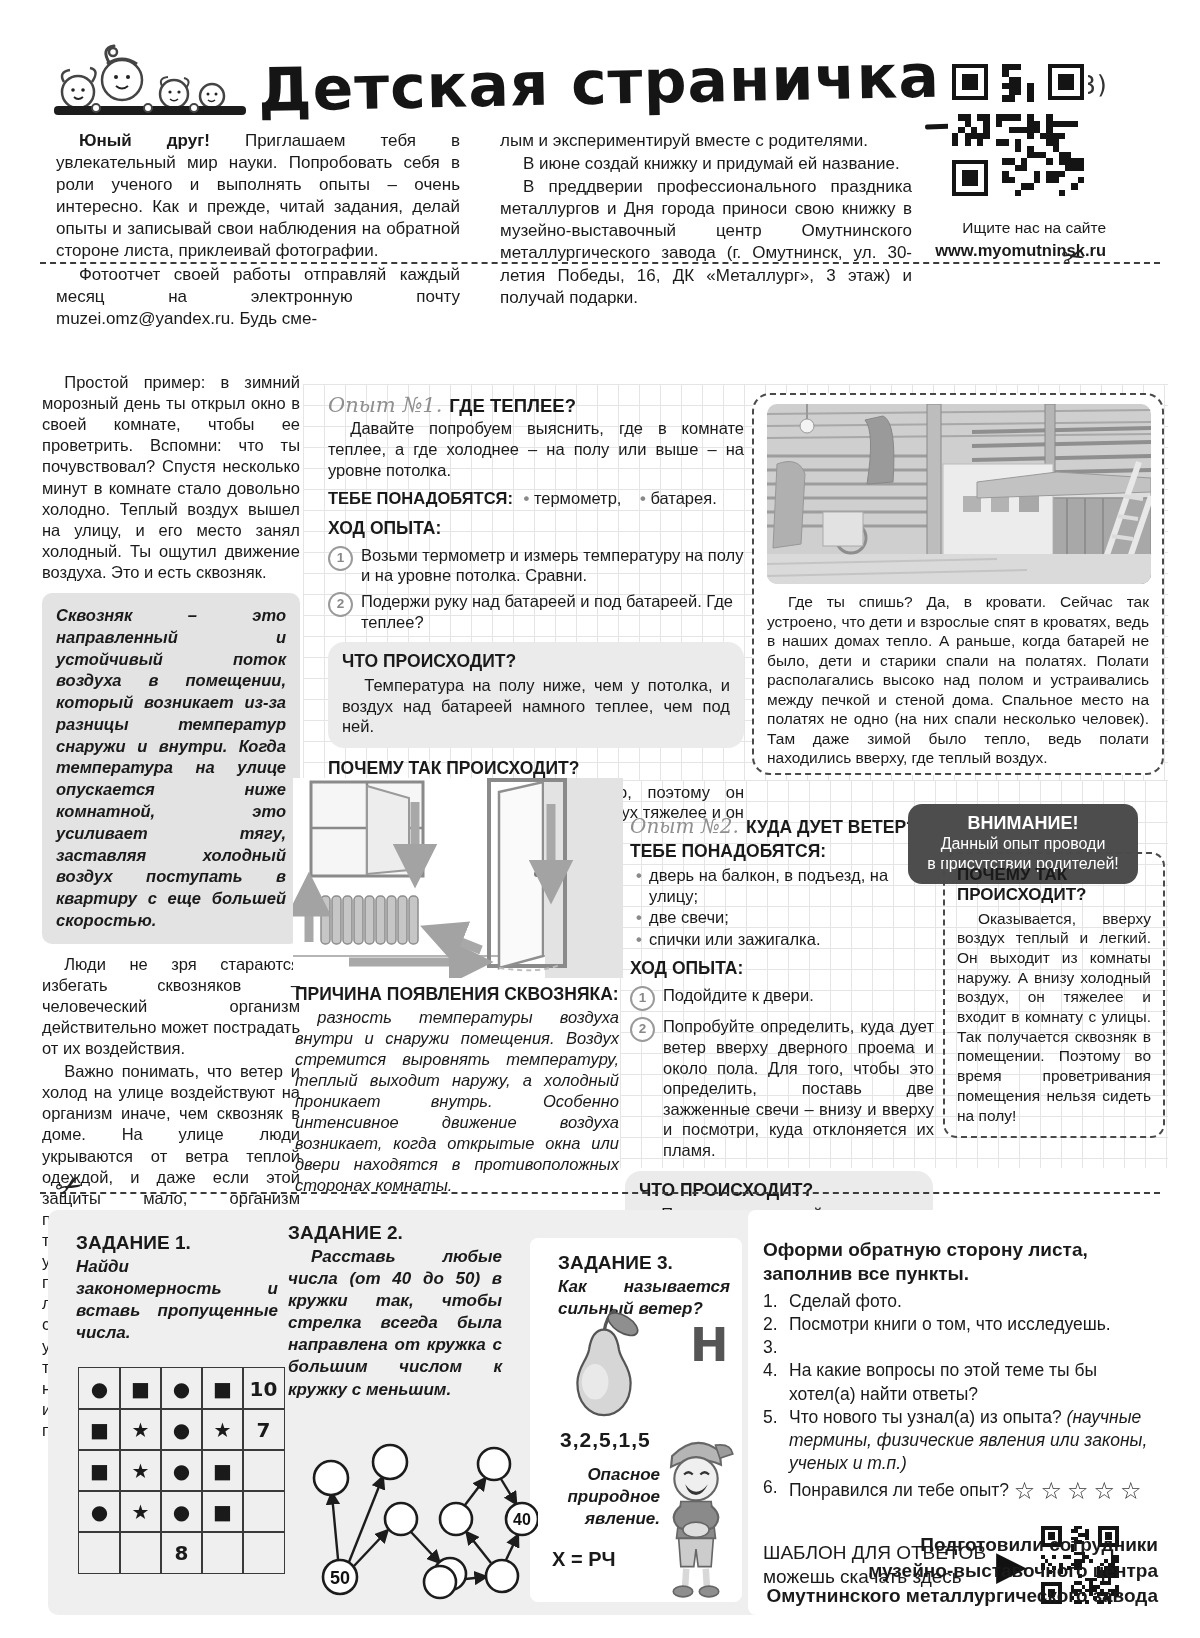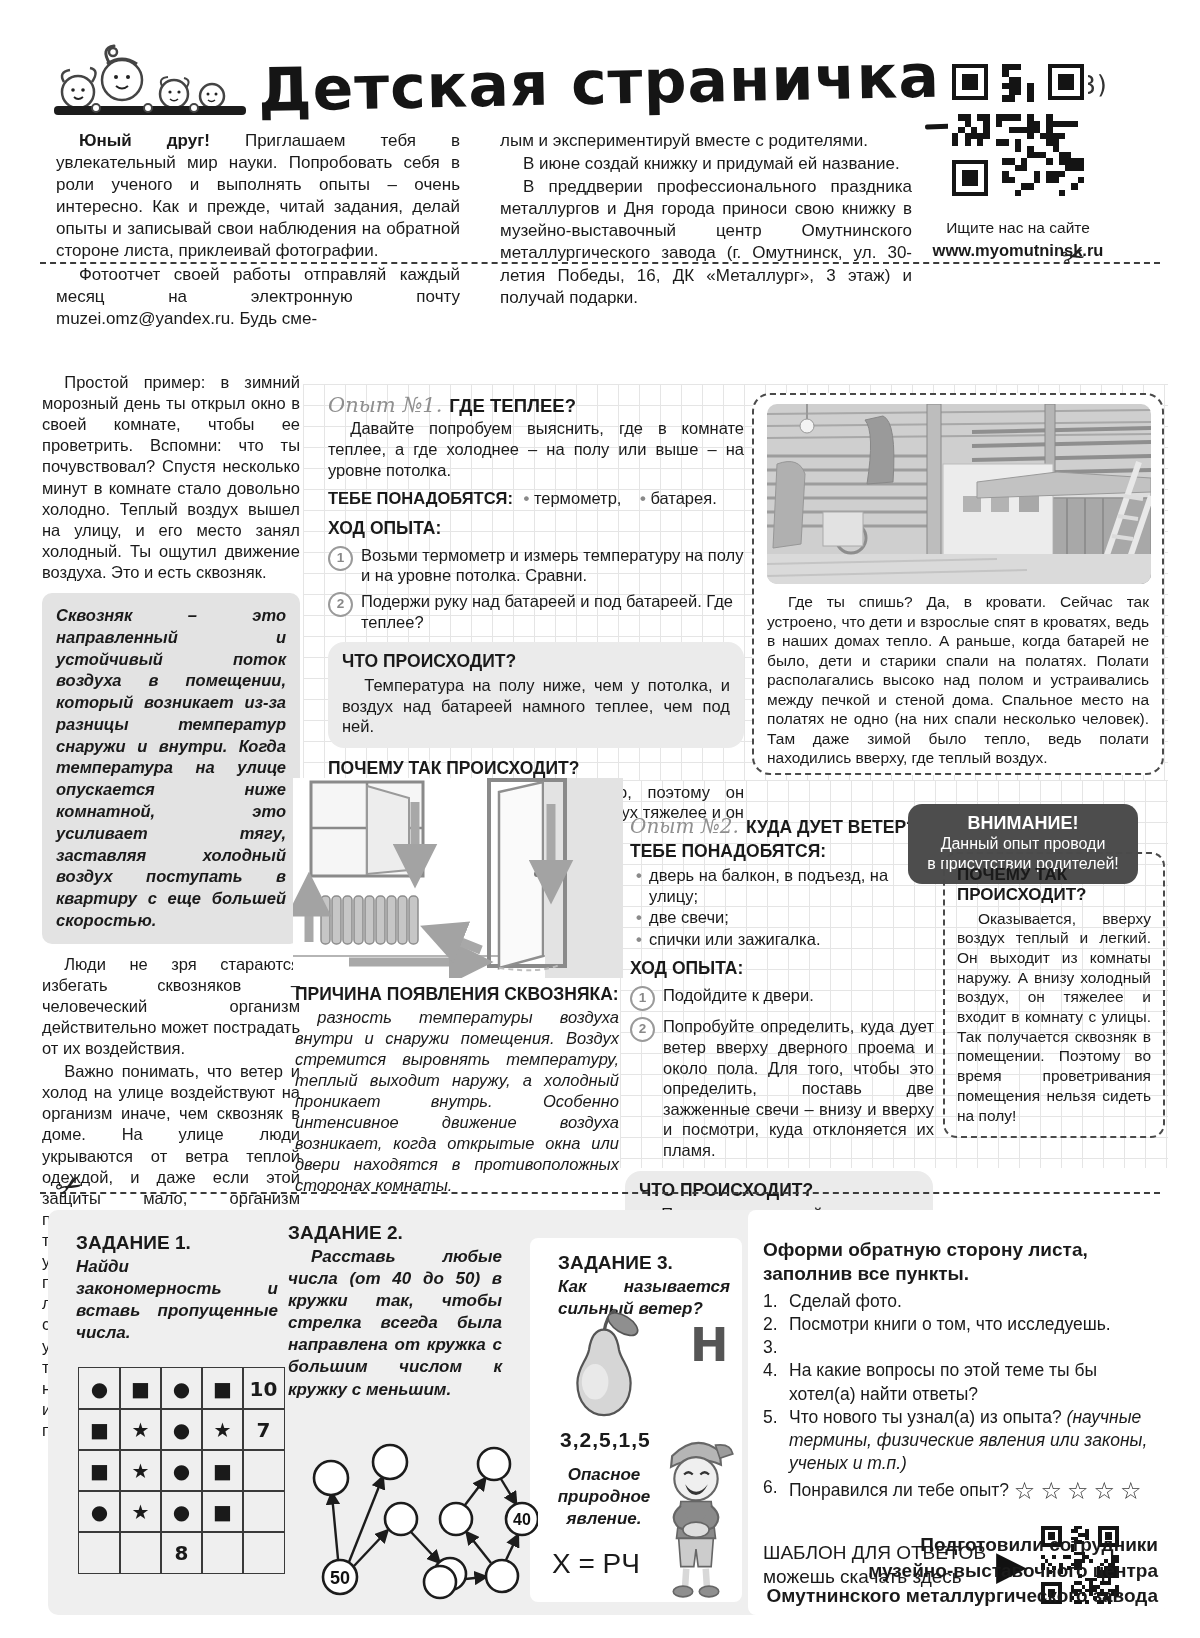--- a/index.html
+++ b/index.html
@@ -20,21 +20,21 @@
   .introtxt p{margin:0 0 1px 0}
   .dashline{border-top:2px dashed #3c3c3c;height:0}
   .scissors{font-size:28px;color:#222;background:transparent}
   .qr{display:grid;grid-template-columns:repeat(21,1fr);grid-template-rows:repeat(21,1fr);
       background:#fff;border:4px solid #fff;position:relative;box-sizing:border-box}
   .qm{background:transparent}
   .qm.on{background:#141414}
   .finder{position:absolute;width:27%;height:27%;border:4px solid #141414;background:#fff;box-sizing:border-box}
   .finder::after{content:"";position:absolute;left:22%;top:22%;width:56%;height:56%;background:#141414}
   .f1{left:0;top:0}.f2{right:0;top:0}.f3{left:0;bottom:0}
-  .qrcap{font-size:15.5px;text-align:center;line-height:1.35}
+  .qrcap{font-size:15.5px;text-align:right;line-height:1.35}
   .qrcap .b{font-weight:bold;font-size:16.5px}
   
   .headline{font-family:"Liberation Serif",serif;font-size:57px;letter-spacing:.5px;white-space:nowrap;color:#111}
   
   .bodycol{font-size:16.5px;line-height:1.28}
   .bodycol p{margin:0 0 2px 0}
   .defbox{background:#e3e3e3;border-radius:10px;padding:12px 14px;font-style:italic;
           font-weight:bold;font-size:16.5px;line-height:1.32;text-align:justify;margin:10px 0}
   
   .explabel{font-family:"DejaVu Serif",serif;font-style:italic;color:#8f8f8f;font-size:21px;margin-right:7px}
@@ -75,21 +75,21 @@
   .cl-item{display:flex;gap:6px}
   .cl-num{flex:0 0 20px}
   .cl-note{font-style:italic}
   .stars{font-family:"DejaVu Sans",sans-serif;font-size:24px;letter-spacing:5px;color:#333;vertical-align:-3px}
   .tpl{display:flex;align-items:center;gap:10px;margin-top:14px}
   .tpl .txt{font-size:19px;line-height:1.25}
   .tpl .tri{font-family:"DejaVu Sans",sans-serif;font-size:40px;line-height:1;color:#111}
   .credits{text-align:right;font-weight:bold;font-size:19px;line-height:1.35}
   .bigN{font-weight:bold;font-size:46px;color:#555;font-family:"DejaVu Sans",sans-serif}
   .rebus-num{font-weight:bold;font-size:21px;letter-spacing:1px}
-  .formula{font-weight:normal;font-size:28px}
+  .formula{font-weight:bold;font-size:20px}
 </style>
 </head>
 <body>
 
 <div class="page">
 
   <div class="abs" style="left:52px;top:44px;width:196px;height:82px">
     <svg width="196" height="82" viewBox="0 0 196 82">
       <path d="M58 20 q-10 -16 4 -18" stroke="#444" fill="none" stroke-width="3" stroke-linecap="round"></path>
       <circle cx="61" cy="8" r="4" fill="#fff" stroke="#444" stroke-width="2.5"></circle>
@@ -850,21 +850,21 @@
   <div class="abs" style="left:548px;top:1302px;width:112px;height:122px">
     <svg width="112" height="122" viewBox="0 0 90 110">
       <path d="M45 27 Q47 13 55 7" stroke="#555" stroke-width="3" fill="none"></path>
       <ellipse cx="62" cy="20" rx="15" ry="7.5" fill="#8f8f8f" stroke="#555" stroke-width="1.5" transform="rotate(32 62 20)"></ellipse>
       <path d="M45 25 C37 25 33 33 31.5 43 C29.5 53 21 59 21 73 C21 91 32 102 45 102 C58 102 69 91 69 73 C69 59 60.5 53 58.5 43 C57 33 53 25 45 25 Z" fill="#d6d6d6" stroke="#555" stroke-width="2"></path>
       <ellipse cx="37" cy="72" rx="12" ry="16" fill="#ededed" opacity="0.8"></ellipse>
     </svg>
   </div>
   <div class="abs bigN" style="left:690px;top:1318px">Н</div>
   <div class="abs rebus-num" style="left:560px;top:1428px">3,2,5,1,5</div>
-  <div class="abs tasktext" style="left:548px;top:1464px;width:112px;text-align:center">Опасное природное явление.</div>
+  <div class="abs tasktext" style="left:548px;top:1464px;width:112px;text-align:right">Опасное природное явление.</div>
   <div class="abs formula" style="left:552px;top:1548px">Х = РЧ</div>
   <div class="abs" style="left:652px;top:1430px;width:88px;height:168px">
     <svg width="88" height="168" viewBox="0 0 80 155">
       <path d="M18 24 Q40 2 62 20 L63 32 Q40 22 17 34 Z" fill="#b5b5b5" stroke="#666" stroke-width="2"></path>
       <path d="M58 14 Q72 12 74 22 L62 26 Z" fill="#9c9c9c" stroke="#666" stroke-width="1.5"></path>
       <circle cx="40" cy="45" r="20" fill="#efefef" stroke="#666" stroke-width="2"></circle>
       <path d="M29 41 q4 -4 8 0 M44 41 q4 -4 8 0" stroke="#333" stroke-width="2" fill="none"></path>
       <path d="M30 50 Q40 64 51 50 Q46 60 40 60 Q33 60 30 50 Z" fill="#333"></path>
       <path d="M26 66 L54 66 L58 100 L22 100 Z" fill="#8a8a8a" stroke="#666" stroke-width="1.5"></path>
       <path d="M26 70 Q14 80 24 90 Q32 94 38 90 M54 70 Q66 80 56 90 Q48 94 42 90" stroke="#666" stroke-width="2" fill="#8a8a8a"></path>

